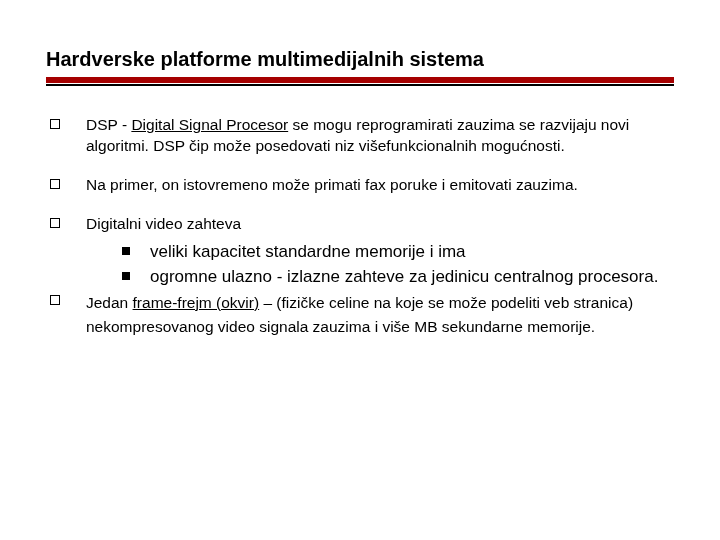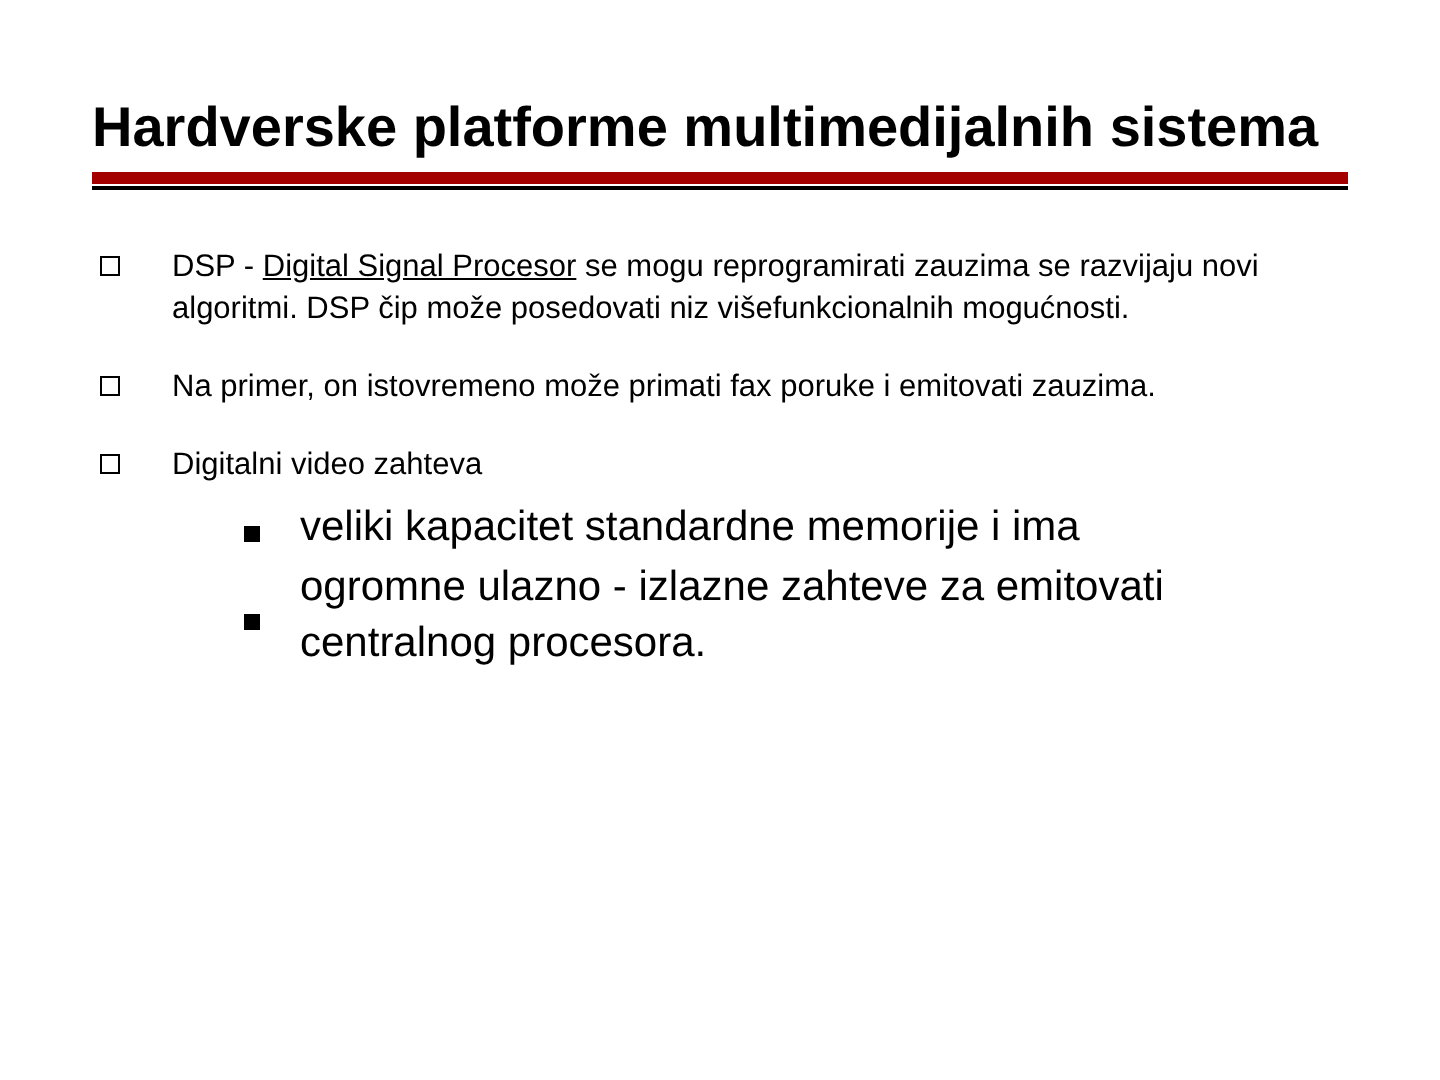--- a/index.html
+++ b/index.html
@@ -10,21 +10,21 @@
     font-family: Arial, Helvetica, sans-serif;
     color: #000;
   }
   .slide {
     padding: 48px 46px 30px 46px;
   }
   .title-block {
     margin-bottom: 28px;
   }
   .title {
-    font-size: 28px;
+    font-size: 20px;
     font-weight: bold;
     color: #000;
     margin-bottom: 6px;
   }
   .rule-wrap {
     position: relative;
     height: 10px;
   }
   .rule-red {
     position: absolute; top: 0; left: 0; right: 0;
@@ -61,22 +61,22 @@
     margin-right: 20px;
   }
   .item-text { flex: 1; }
   .sublist {
     padding-left: 36px;
     margin-top: 4px;
     margin-bottom: 2px;
   }
   .subitem {
     display: flex;
-    align-items: center;
-    font-size: 21px;
+    align-items: flex-start;
+    font-size: 17px;
     line-height: 1.35;
     margin-bottom: 2px;
   }
   .u { text-decoration: underline; text-align: center; }
   .b { font-weight: normal; }
   .nested-block { margin-bottom: 6px; }
 </style>
 </head>
 <body>
 
@@ -112,21 +112,27 @@
         <div class="nested-block">
           <span class="b">Digitalni video</span><span> zahteva</span>
         </div>
         <div class="sublist">
           <div class="subitem">
             <span class="bullet-sq solid"></span>
             <span>veliki kapacitet standardne memorije i ima</span>
           </div>
           <div class="subitem">
             <span class="bullet-sq solid"></span>
-            <span>ogromne ulazno - izlazne zahteve za emitovati centralnog procesora.</span>
+            <span>ogromne ulazno - izlazne zahteve za jedinicu centralnog procesora.</span>
           </div>
         </div>
       </div>
     </div>
 
+    <div class="item">
+      <span class="bullet-sq"></span>
+      <div class="item-text" style="line-height:1.6;">
+        <span class="b">Jedan </span><span class="b u">frame-frejm (okvir)</span><span class="b"> – (fizičke celine na koje se može podeliti veb stranica)</span><span>  nekompresovanog video signala zauzima i više MB sekundarne memorije.</span>
+      </div>
+    </div>
 
   </div>
 </div>
 
 </body></html>

